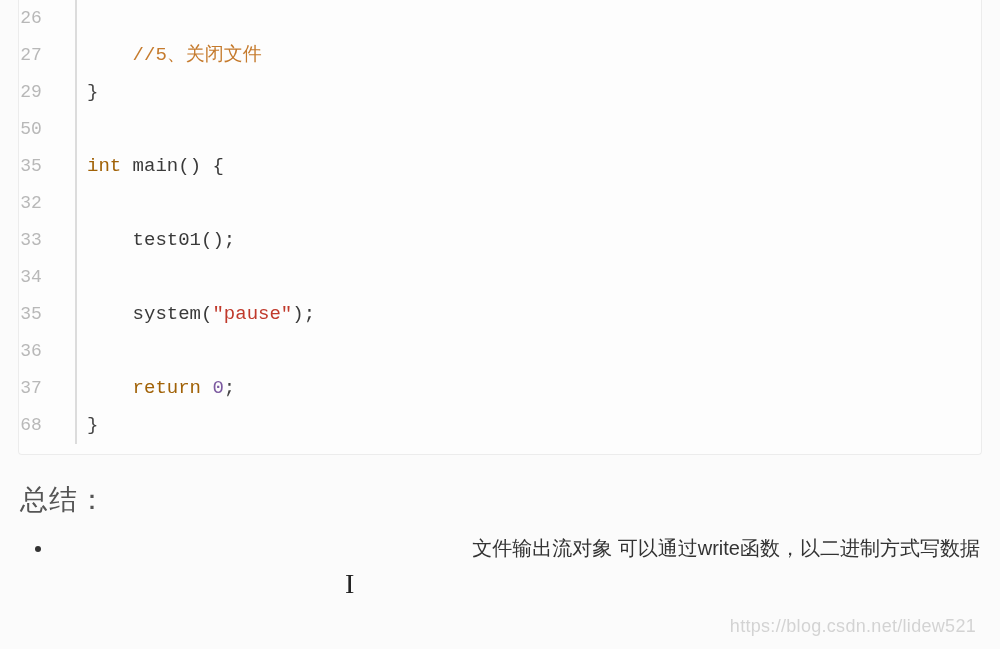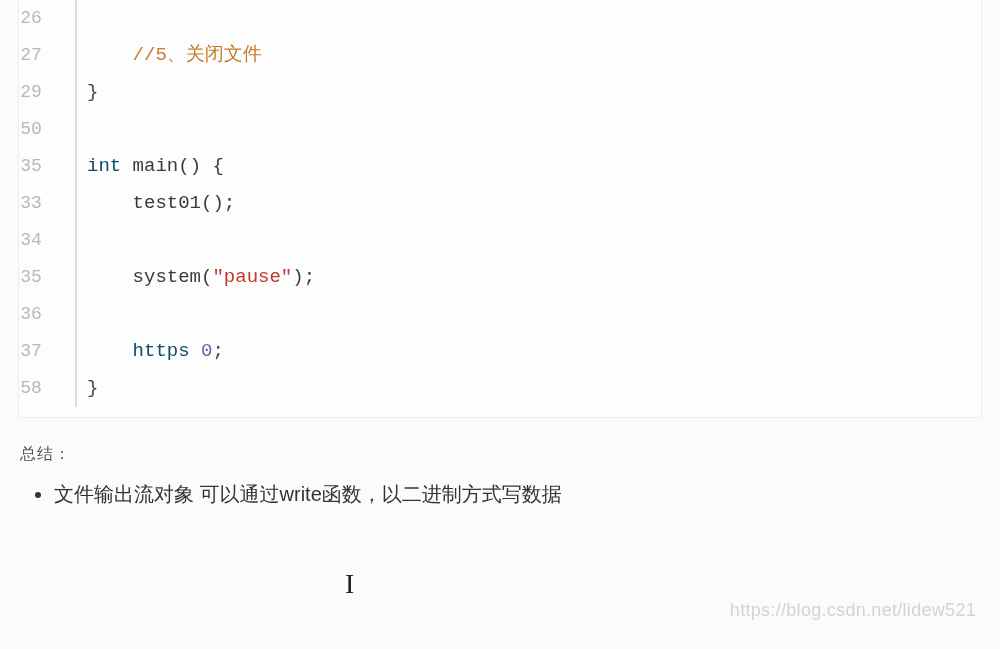--- a/index.html
+++ b/index.html
@@ -41,56 +41,57 @@
       background: #dcdcdc;
       align-self: stretch;
       flex-shrink: 0;
     }
     .line {
       padding-left: 10px;
       white-space: pre;
       color: #3a3a3a;
     }
     .tok-comment { color: #c57a2c; }
-    .tok-keyword { color: #0c4a6e; }
+    .tok-keyword { color: #a16207; }
     .tok-func    { color: #3a3a3a; }
     .tok-punct   { color: #444; }
     .tok-number  { color: #7c5aa0; }
     .tok-string  { color: #c0392b; }
     .indent { display:inline-block; }
 
     .summary-title {
       margin: 26px 20px 12px 20px;
-      font-size: 16px;
+      font-size: 28px;
       color: #555;
       letter-spacing: 1px;
     }
     .cursor-caret {
       position: absolute;
       left: 345px;
       top: 568px;
       font-size: 28px;
       font-family: 'Times New Roman', serif;
       color: #222;
       font-weight: 300;
       pointer-events: none;
     }
     ul.bullets {
       margin: 12px 20px 0 54px;
       list-style: disc;
+      text-align: right;
     }
     ul.bullets li {
       font-size: 20px;
       color: #333;
       line-height: 1.7;
     }
     .watermark {
       position: absolute;
       right: 24px;
-      bottom: 28px;
+      bottom: 12px;
       font-size: 18px;
       color: rgba(120,120,120,0.30);
       font-family: Arial, sans-serif;
       letter-spacing: 0.3px;
       pointer-events: none;
     }
   </style>
 </head>
 <body>
 
@@ -114,20 +115,25 @@
       <div class="gutter">50</div>
       <div class="gutter-sep"></div>
       <div class="line"></div>
     </div>
     <div class="code-row">
       <div class="gutter">35</div>
       <div class="gutter-sep"></div>
       <div class="line"><span class="tok-keyword">int</span><span class="tok-func"> main() {</span></div>
     </div>
     <div class="code-row">
+      <div class="gutter">32</div>
+      <div class="gutter-sep"></div>
+      <div class="line"></div>
+    </div>
+    <div class="code-row">
       <div class="gutter">33</div>
       <div class="gutter-sep"></div>
       <div class="line"><span class="indent">    </span><span class="tok-func">test01();</span></div>
     </div>
     <div class="code-row">
       <div class="gutter">34</div>
       <div class="gutter-sep"></div>
       <div class="line"></div>
     </div>
     <div class="code-row">
@@ -136,24 +142,24 @@
       <div class="line"><span class="indent">    </span><span class="tok-func">system(</span><span class="tok-string">"pause"</span><span class="tok-func">);</span></div>
     </div>
     <div class="code-row">
       <div class="gutter">36</div>
       <div class="gutter-sep"></div>
       <div class="line"></div>
     </div>
     <div class="code-row">
       <div class="gutter">37</div>
       <div class="gutter-sep"></div>
-      <div class="line"><span class="indent">    </span><span class="tok-keyword">https</span><span> </span><span class="tok-number">0</span><span class="tok-punct">;</span></div>
+      <div class="line"><span class="indent">    </span><span class="tok-keyword">return</span><span> </span><span class="tok-number">0</span><span class="tok-punct">;</span></div>
     </div>
     <div class="code-row">
-      <div class="gutter">58</div>
+      <div class="gutter">68</div>
       <div class="gutter-sep"></div>
       <div class="line"><span class="tok-punct">}</span></div>
     </div>
   </div>
 
 <div class="summary-title">总结：</div>
 
 <span class="cursor-caret">I</span>
 
 <ul class="bullets">

